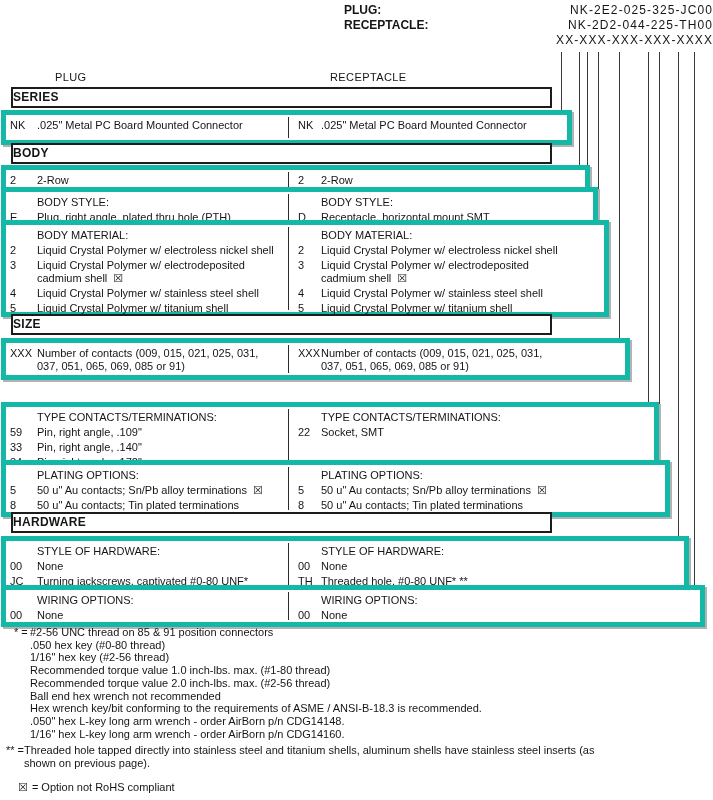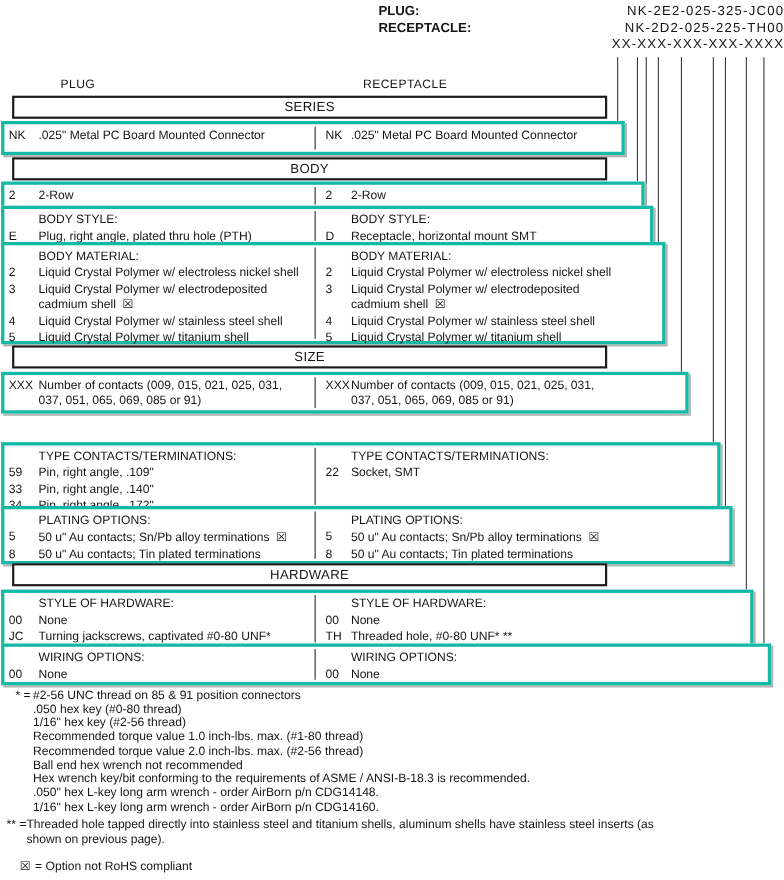--- a/index.html
+++ b/index.html
@@ -12,24 +12,24 @@
   .pn-label{display:inline-block;width:190px;text-align:left;font-weight:bold;font-size:12px;
             margin-right:7px;vertical-align:top;}
   .pn-value{display:inline-block;width:172px;text-align:right;font-size:12px;letter-spacing:1.1px;
             vertical-align:top;}
 
   
   .col-label{position:absolute;top:71px;font-size:11px;letter-spacing:.4px;margin-left:40px;}
 
   
   .hdr{position:absolute;left:11px;width:537px;height:17px;border:2px solid #1c1c1c;background:#fff;
-       text-align:center;font-weight:normal;font-size:12px;line-height:16px;letter-spacing:.3px;}
-
-  
-  .cbox{position:absolute;left:1px;border:3px solid #14b8a6;background:#fff;
+       text-align:left;font-weight:bold;font-size:12px;line-height:16px;letter-spacing:.3px;}
+
+  
+  .cbox{position:absolute;left:1px;border:5px solid #14b8a6;background:#fff;
         box-shadow:2px 2px 0 #b3b3b3;}
   .vdiv{position:absolute;left:282px;top:2px;bottom:2px;width:1px;background:#2b2b2b;}
   .col{position:absolute;top:2px;}
   .col.l{left:4px;width:277px;}
   .col.r{left:292px;right:2px;}
   .row{display:flex;line-height:13px;margin-top:2px;}
   .col.l .code{flex:0 0 27px;}
   .col.r .code{flex:0 0 23px;}
   .desc{max-width:240px;}
   .lbl{line-height:13px;margin-top:2px;}
@@ -53,21 +53,21 @@
 </head>
 <body>
 
 <div class="page">
 
   <div class="pnk">
     <div class="pn-line">
       <span class="pn-label">PLUG:</span><span class="pn-value">NK-2E2-025-325-JC00</span>
     </div>
     <div class="pn-line">
-      <span class="pn-label">RECEPTACLE:</span><span class="pn-value">NK-2D2-025-225-TH00</span>
+      <span class="pn-label">RECEPTACLE:</span><span class="pn-value">NK-2D2-044-225-TH00</span>
     </div>
     <div class="pn-line">
       <span class="pn-label"></span><span class="pn-value">XX-XXX-XXX-XXX-XXXX</span>
     </div>
   </div>
 
   <div class="conn" style="left:561px;top:52px;height:58px"></div>
   <div class="conn" style="left:579px;top:52px;height:113px"></div>
   <div class="conn" style="left:587px;top:52px;height:135px"></div>
   <div class="conn" style="left:598px;top:52px;height:168px"></div>

